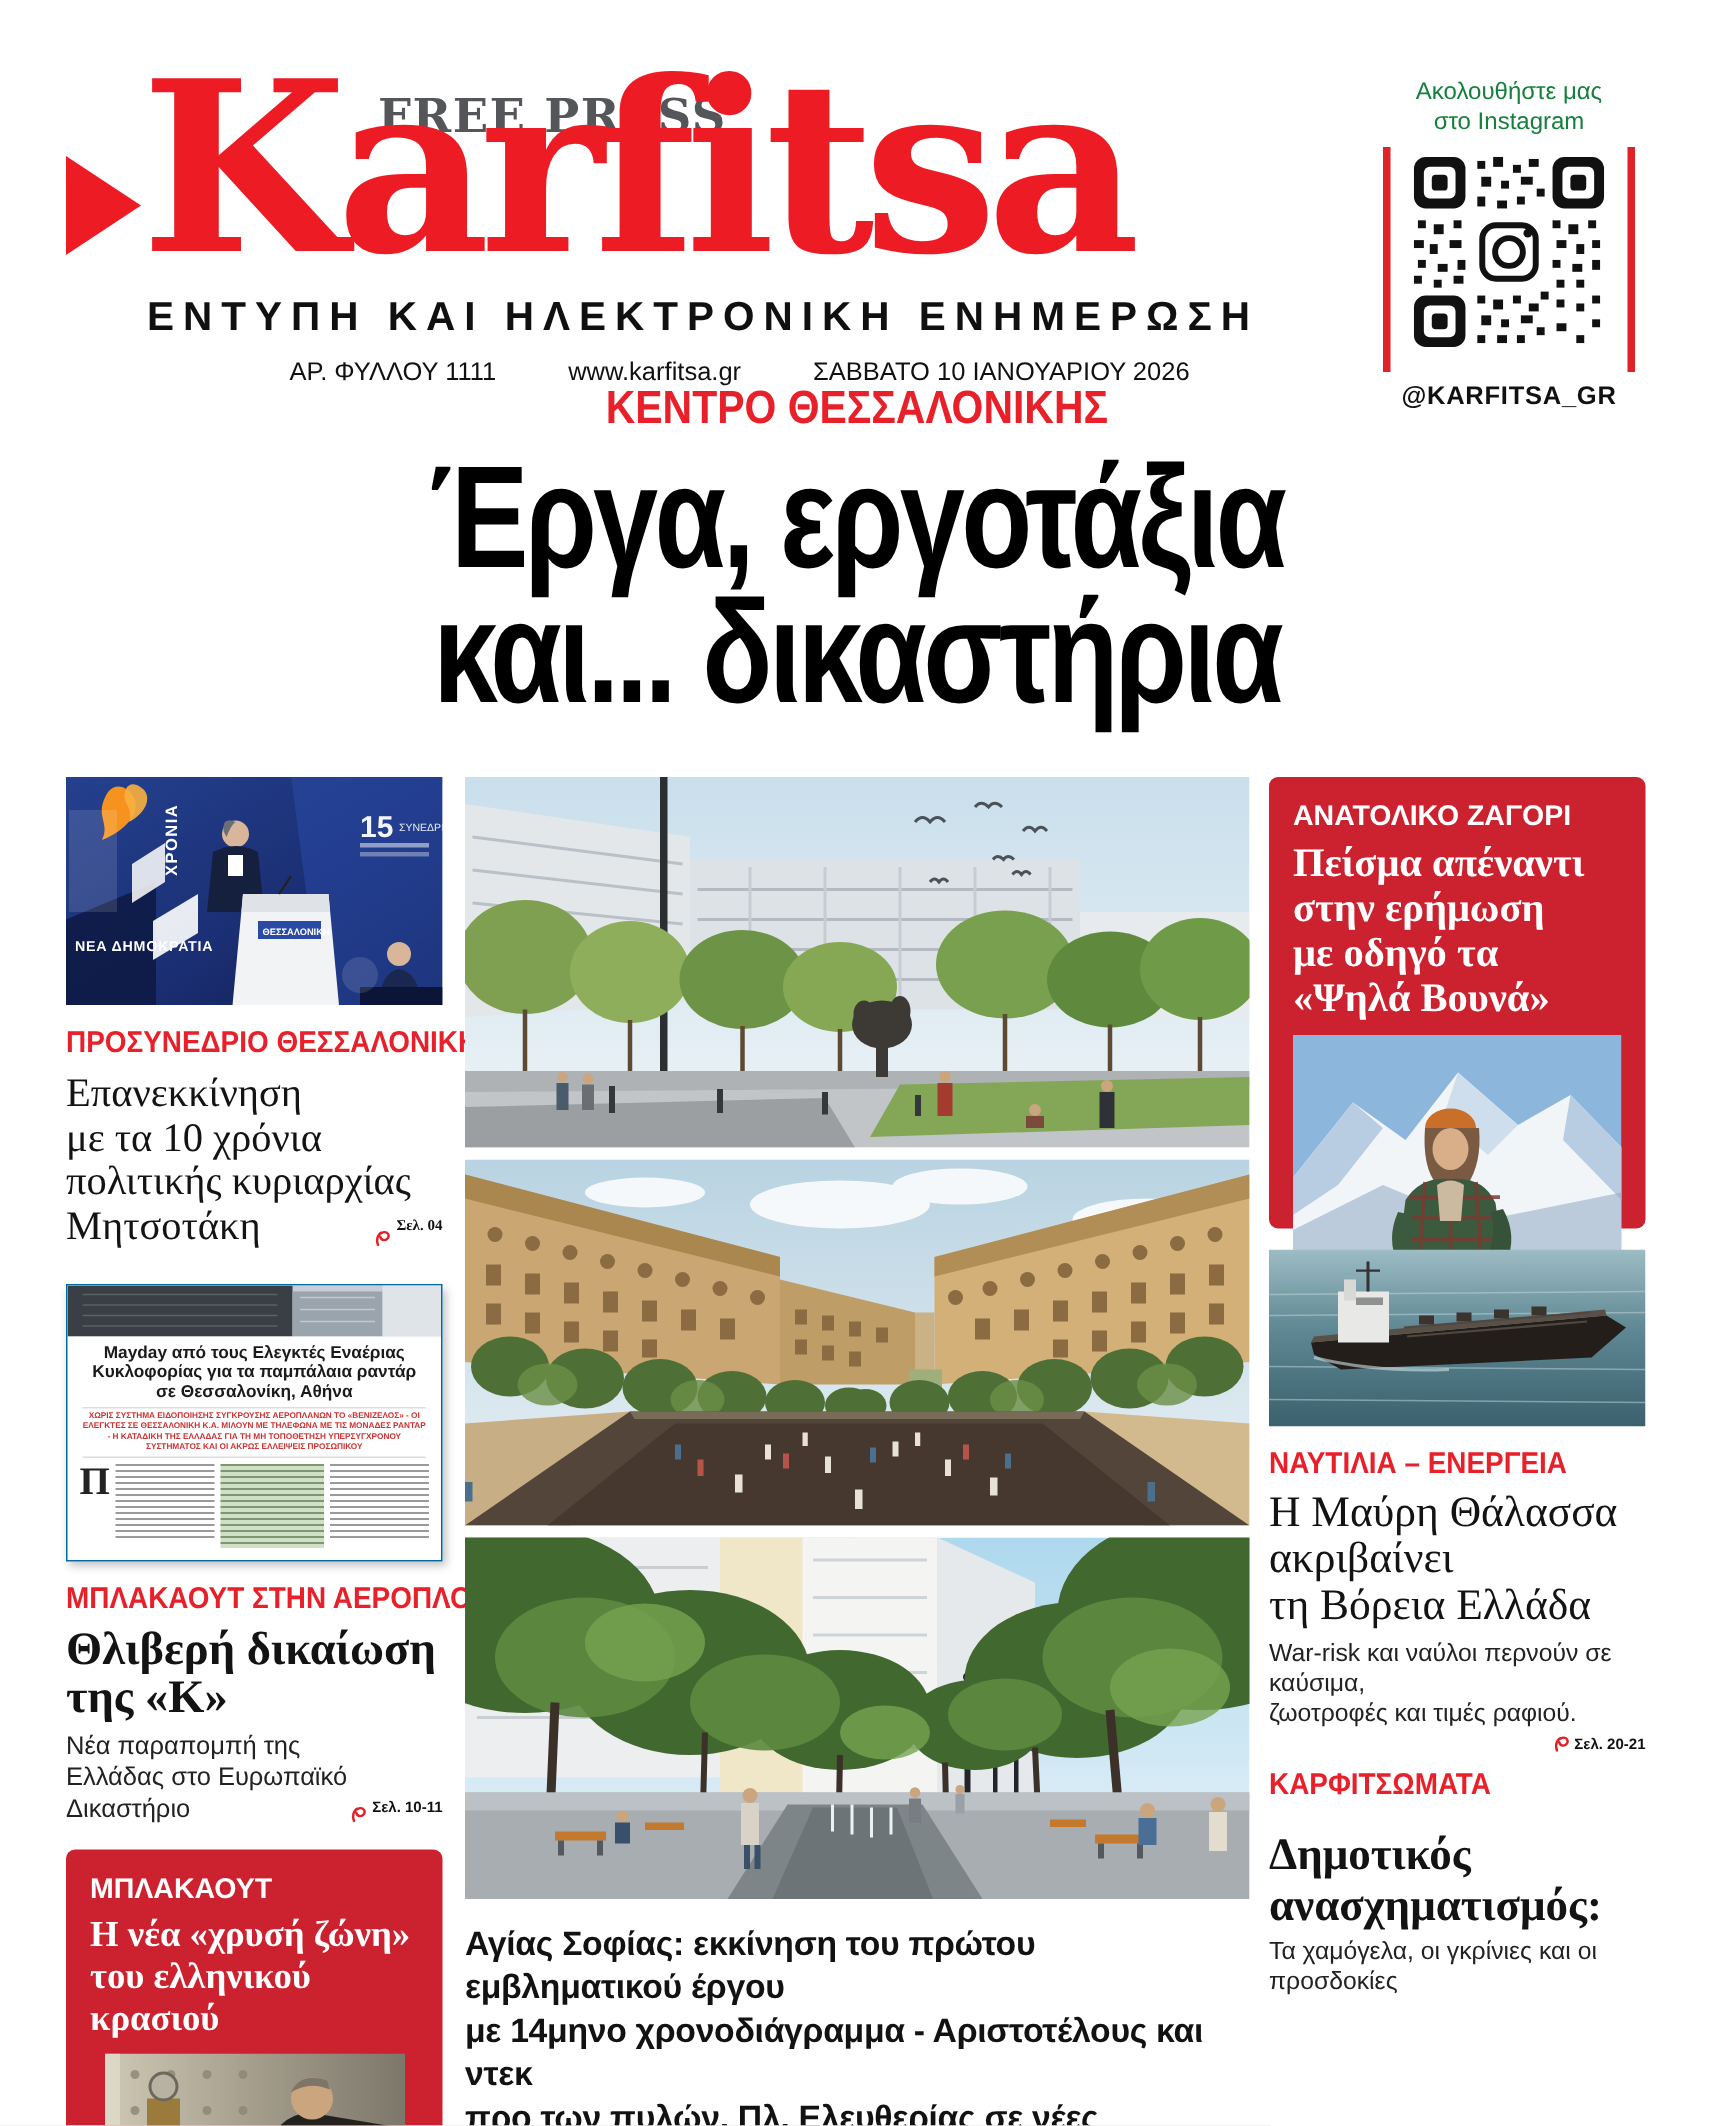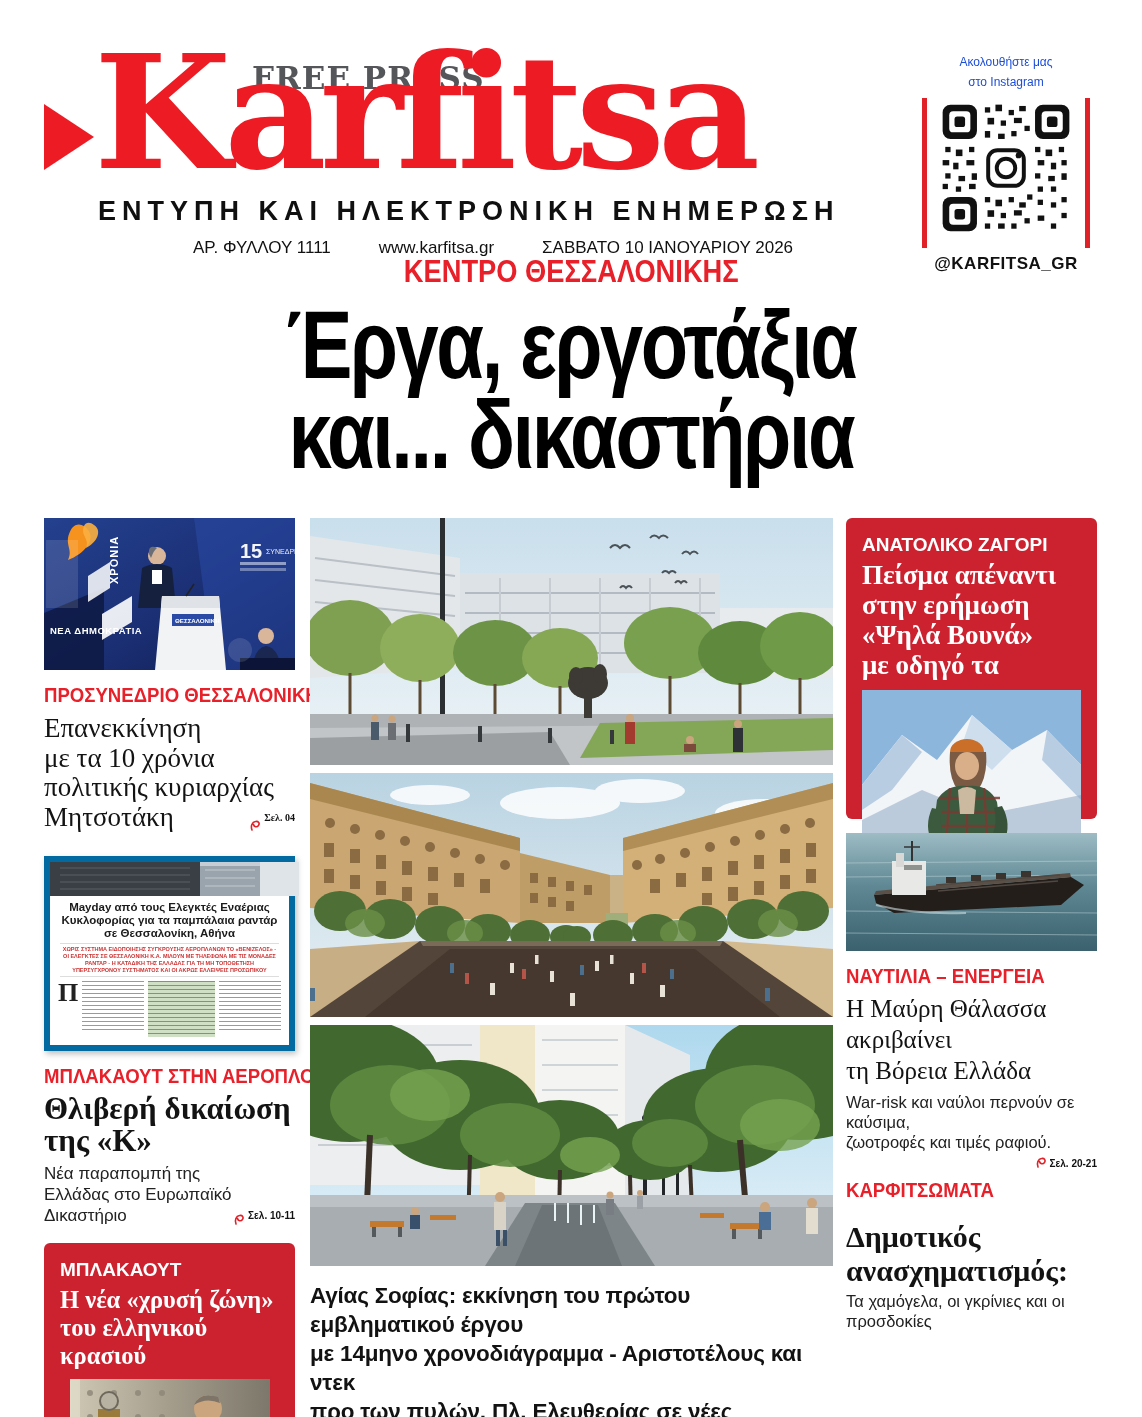--- a/index.html
+++ b/index.html
@@ -12,21 +12,21 @@
         font-size:31px;color:#55565a;letter-spacing:1px;}
   .logo-text{position:absolute;left:94px;top:34px;font-family:"DejaVu Serif",serif;font-weight:bold;
         font-size:158px;line-height:1;color:#ed1b24;letter-spacing:-7px;}
   .tagline{position:absolute;left:98px;top:196px;width:790px;font-size:27px;font-weight:bold;
         letter-spacing:6px;white-space:nowrap;color:#101010;}
   .infoline{position:absolute;left:98px;top:238px;width:790px;display:flex;justify-content:center;
         gap:48px;font-size:17px;align-items:baseline;}
   .infoline .www{font-weight:normal;}
   
   .qr-block{position:absolute;left:918px;top:52px;width:176px;text-align:center;}
-  .qr-follow{font-size:12px;line-height:20px;color:#1d4ed8;}
+  .qr-follow{font-size:16px;line-height:20px;color:#15803d;}
   .qr-row{position:relative;margin-top:6px;height:150px;}
   .qr-bar{position:absolute;top:0;width:5px;height:150px;background:#e02128;}
   .qr-bar.l{left:4px;} .qr-bar.r{right:4px;}
   .qr-svg{position:absolute;left:22px;top:4px;}
   .qr-handle{margin-top:6px;font-size:17px;font-weight:bold;letter-spacing:.5px;}
   
   .lead-kicker{position:absolute;left:0;right:0;top:254px;text-align:center;color:#e8202a;
         font-weight:bold;font-size:31px;}
   .lead-kicker span{display:inline-block;transform:scaleX(.88);}
   .lead-head{position:absolute;left:0;right:0;top:300px;text-align:center;font-weight:bold;
@@ -45,32 +45,32 @@
   .row-between{display:flex;justify-content:space-between;align-items:flex-end;}
   .pageref{display:inline-flex;align-items:flex-end;gap:3px;font-weight:bold;font-size:10px;color:#111;white-space:nowrap;}
   .pin{color:#e02128;display:inline-block;line-height:0;}
   
   .redbox{background:#cc2230;border-radius:6px;color:#fff;padding:14px 16px 12px;box-sizing:border-box;}
   .redbox .kicker{color:#fff;margin-top:2px;transform:none;font-size:19px;}
   .redbox .h-serif{color:#fff;}
   .redbox .pageref{color:#000000;justify-content:flex-end;display:flex;margin-top:7px;}
   .redbox .pin{color:#ffd9d9;}
   
-  .clip-card{margin-top:24px;background:#fff;border:6px solid #0369a1;box-shadow:2px 3px 6px rgba(0,0,0,.25);
+  .clip-card{margin-top:24px;background:#fff;border:1px solid #0369a1;box-shadow:2px 3px 6px rgba(0,0,0,.25);
         padding:0 0 6px;position:relative;}
   .clip-head{font-weight:bold;font-size:11.5px;line-height:13px;text-align:center;color:#1a1a1a;margin:5px 6px 3px;}
   .clip-sub{font-weight:bold;font-size:5.5px;line-height:7px;color:#c33;text-align:center;margin:2px 10px;border-top:1px solid #ddd;border-bottom:1px solid #ddd;padding:2px 0;}
   .clip-body{display:flex;gap:4px;margin:4px 8px 2px;}
   .clip-col{flex:1;height:52px;background:repeating-linear-gradient(#9a9a9a 0 1.5px,#fff 1.5px 4px);}
   .clip-col.green{background:#cfe0c4 repeating-linear-gradient(rgba(60,90,50,.55) 0 1.5px,rgba(0,0,0,0) 1.5px 4px);padding:2px;}
   .dropcap{font-family:"Liberation Serif",serif;font-weight:bold;font-size:26px;line-height:24px;color:#222;}
   
   .caption{margin-top:15px;font-weight:bold;font-size:22.5px;line-height:29px;color:#121212;letter-spacing:-.2px;}
   
-  .h-right{font-size:25px;line-height:31px;}
+  .h-right{font-size:29px;line-height:31px;}
   .sub-sm{font-size:16.5px;line-height:20px;margin-top:6px;color:#222;}
   .pr-line{display:flex;justify-content:flex-end;margin-top:4px;}
 </style>
 </head>
 <body>
 
 <div id="page">
 
   <div class="logo-arrow"></div>
   <div class="free-press">FREE PRESS</div>
@@ -677,22 +677,22 @@
     </div>
   </div>
 
   <div id="col-right">
 
     <div class="redbox" style="height:301px">
       <div class="kicker">ΑΝΑΤΟΛΙΚΟ ΖΑΓΟΡΙ</div>
       <div class="h-serif" style="font-size:27px;line-height:30px;margin-top:4px;font-weight:600">
         <div>Πείσμα απέναντι</div>
         <div>στην ερήμωση</div>
+        <div>με οδηγό τα</div>
         <div>«Ψηλά Βουνά»</div>
-        <div>με οδηγό τα</div>
       </div>
       <svg width="219" height="188" viewBox="0 0 219 188" style="display:block;margin:10px auto 0">
         <rect width="219" height="188" fill="#8db6dd"></rect>
         <polygon points="0,95 40,45 75,70 110,25 150,60 185,40 219,75 219,188 0,188" fill="#f2f5f8"></polygon>
         <polygon points="0,95 40,45 60,62 30,100 0,120" fill="#b9cde2"></polygon>
         <polygon points="110,25 150,60 130,80 100,55" fill="#cfdeec"></polygon>
         <polygon points="185,40 219,75 219,110 180,70" fill="#b9cde2"></polygon>
         <polygon points="0,130 60,100 120,125 219,105 219,188 0,188" fill="#8fa8c4" opacity=".55"></polygon>
 
         <rect x="0" y="168" width="219" height="20" fill="#d8dcda"></rect>

